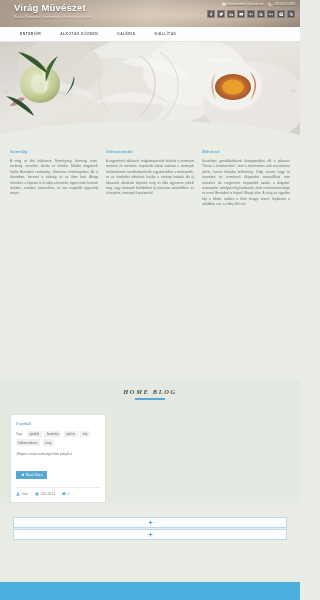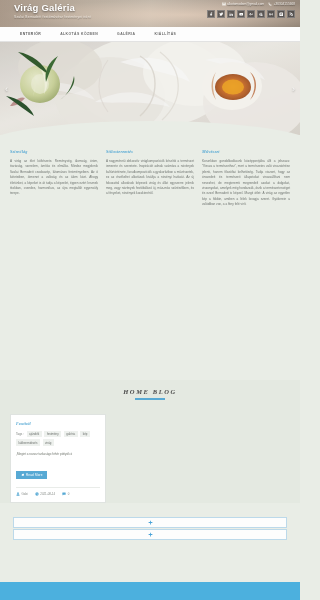--- a/index.html
+++ b/index.html
@@ -158,21 +158,21 @@
     background:#4cb0de;
   }
 </style>
 </head>
 <body>
 
 <div class="page">
 
   <div class="header">
     <div class="brand">
-      <div class="brand-title">Virág Galéria</div>
+      <div class="brand-title">Virág Művészet</div>
       <div class="brand-sub">Szalai Bernadett festőművész festményei iránt</div>
     </div>
 
     <div class="topcontact">
       <span>
         <svg class="tc-ico" viewBox="0 0 24 24">
             <path fill="#f0ece7" d="M2 4h20v16H2z M2 4l10 8 10-8" stroke="#f0ece7" stroke-width="2"></path>
           </svg>
         <span>alkotomodern@gmail.com</span>
       </span>

